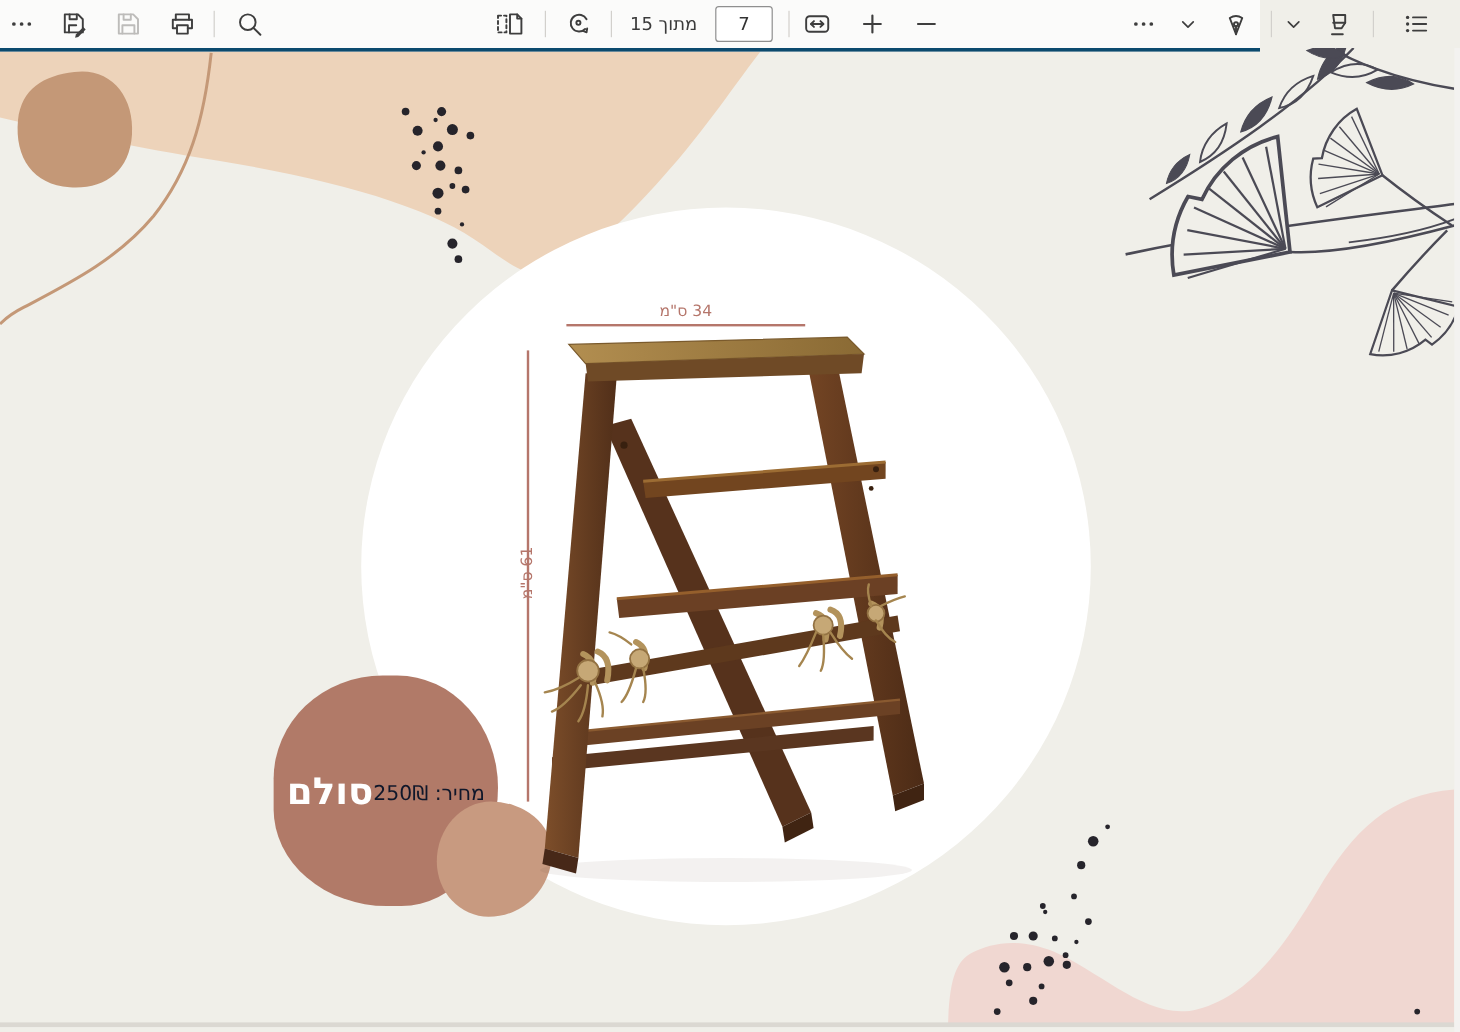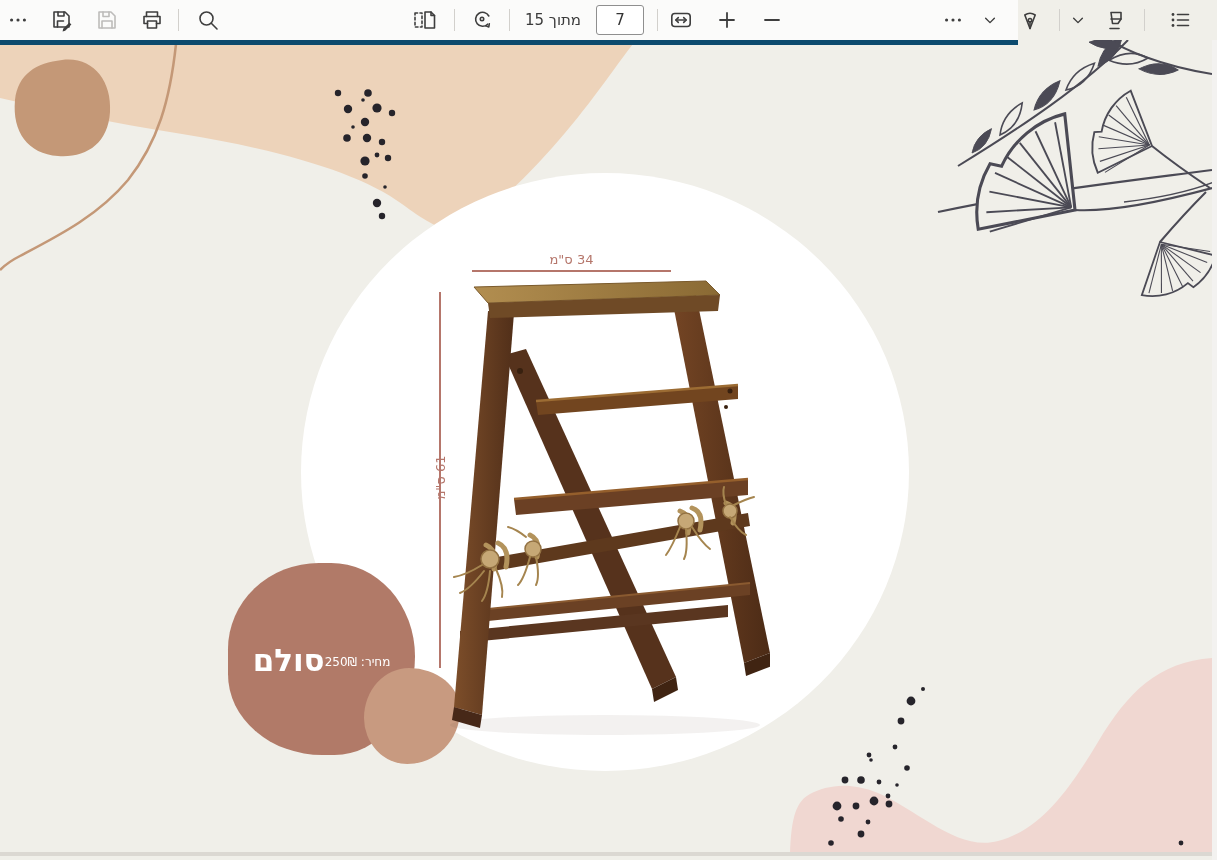--- a/index.html
+++ b/index.html
@@ -1,20 +1,20 @@
 <!DOCTYPE html>
 <html lang="he"><head>
 <meta charset="utf-8">
 <style>
   html,body{margin:0;padding:0;}
   body{width:1217px;height:860px;overflow:hidden;background:#f0efe9;
        font-family:"DejaVu Sans","Liberation Sans",sans-serif;position:relative;}
   
   .toolbar{position:absolute;top:0;left:0;width:1018px;height:40px;background:#fbfbfa;
-           border-bottom:5px solid #0c4a6e;z-index:50;}
+           border-bottom:3px solid #0c4a6e;z-index:50;padding-left:32px;}
   .tbtn{position:absolute;top:4px;width:32px;height:32px;display:flex;align-items:center;
         justify-content:center;border-radius:4px;cursor:pointer;}
   .tdiv{position:absolute;top:9px;width:1px;height:22px;background:#d2d0cc;}
   .tlabel{position:absolute;top:0;height:40px;display:flex;align-items:center;
           font-size:15px;color:#3b3b3b;}
   .pageinput{position:absolute;left:596px;top:5px;width:46px;height:28px;border:1px solid #8f8f8f;
              border-radius:3px;background:#fff;text-align:center;font-size:15px;color:#333;
              font-family:"DejaVu Sans",sans-serif;padding:0;}
   .icon{stroke:#3e3e3e;fill:none;stroke-width:1.6;stroke-linecap:round;stroke-linejoin:round;}
   .icon-disabled{stroke:#bdbcba;}
@@ -30,21 +30,21 @@
   .dim-v-line{position:absolute;left:439px;top:252px;width:1.5px;height:376px;background:#b5766b;}
   .dim-v-label{position:absolute;left:399px;top:430px;width:82px;text-align:center;
                transform:rotate(-90deg);}
   
   .blob-brown{position:absolute;left:228px;top:523px;width:187px;height:190px;background:#b17a68;
               border-radius:52% 48% 46% 54% / 48% 52% 55% 45%;display:flex;flex-direction:row;
               align-items:center;justify-content:center;padding-top:2px;}
   .blob-small{position:absolute;left:364px;top:628px;width:96px;height:96px;background:#c89a80;
               border-radius:47% 53% 55% 45% / 52% 44% 56% 48%;}
   .ptitle{color:#fff;font-size:31px;font-weight:bold;line-height:1.1;}
-  .pprice{color:#ffffff;font-size:12px;margin-top:3px;}
+  .pprice{color:#0f172a;font-size:17px;margin-top:3px;}
   .ladder{position:absolute;left:430px;top:235px;}
 </style>
 </head>
 <body>
 
 <div class="toolbar">
 
   <div class="tbtn" style="left:2px">
     <svg width="22" height="22" viewBox="0 0 24 24">
       <circle cx="5" cy="12" r="1.7" fill="#3e3e3e"></circle>

